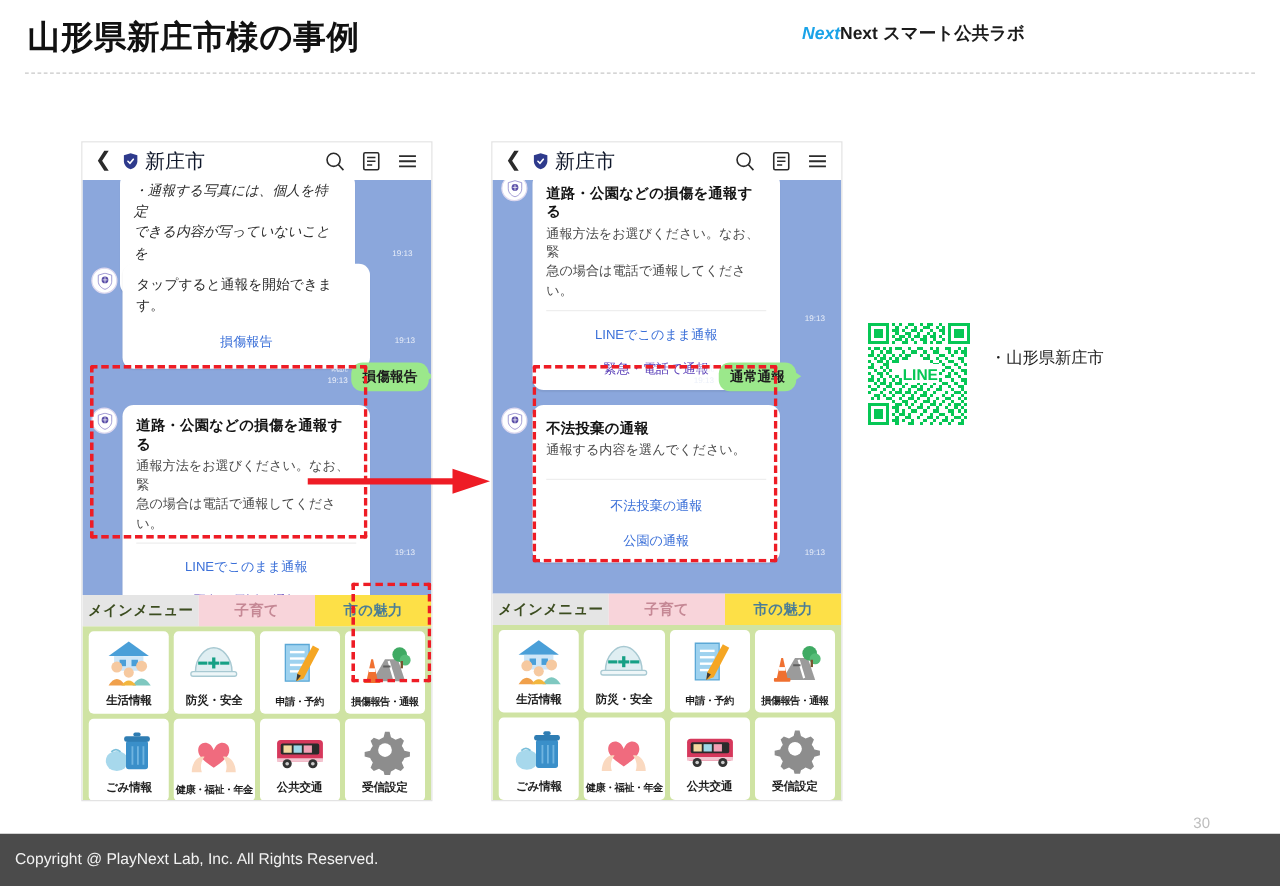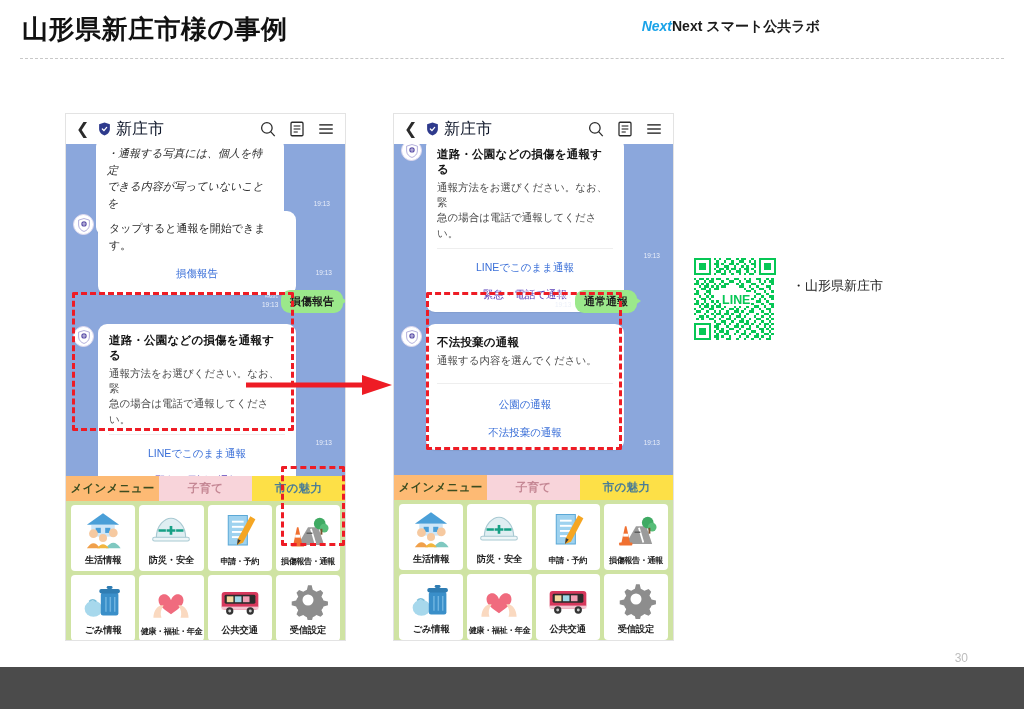--- a/index.html
+++ b/index.html
@@ -82,21 +82,21 @@
     border-bottom:4px solid transparent;
   }
 
   
   .richmenu { position:relative; background:#ffffff; height:166px; }
   .tabs { display:flex; height:25px; }
   .tab {
     flex:1 1 0; display:flex; align-items:center; justify-content:center;
     font-size:11.5px; font-weight:bold; letter-spacing:0.3px;
   }
-  .tab.t-main { background:#fdba74; color:#3c4d20; }
+  .tab.t-main { background:#e5e5e5; color:#3c4d20; }
   .tab.t-kids { background:#f8d4da; color:#c58895; }
   .tab.t-city { background:#fde047; color:#4b7d95; }
 
   .grid {
     background:#cfe3a3; padding:4px 5px 5px 5px;
     display:grid; grid-template-columns:repeat(4,1fr);
     grid-auto-rows:66px; gap:4px;
   }
   .cell {
     background:#ffffff; border-radius:4px; position:relative;
@@ -411,22 +411,22 @@
       <svg viewBox="0 0 24 26">
         <path d="M12 1 L22 4 V13 C22 19 17 23.5 12 25 C7 23.5 2 19 2 13 V4 Z" fill="#ffffff" stroke="#8b84c9" stroke-width="1.2"></path>
         <circle cx="12" cy="11" r="5" fill="#5b4fa8"></circle>
         <path d="M12 7 v8 M8.5 11 h7" stroke="#ffffff" stroke-width="1.1"></path>
       </svg>
     </div>
     <div class="bubble" style="left:32px; top:180px; width:198px; padding:11px 11px 10px 11px;">
       <div class="b-title">不法投棄の通報</div>
       <div class="b-body">通報する内容を選んでください。</div>
       <div class="b-div" style="margin-top:15px;"></div>
+      <div class="b-link" style="padding-top:14px;">不法投棄の通報</div>
       <div class="b-link" style="padding-top:14px;">公園の通報</div>
-      <div class="b-link" style="padding-top:14px;">不法投棄の通報</div>
     </div>
     <div class="meta" style="left:232px; top:295px; width:34px;">19:13</div>
   </div>
 
   <div class="richmenu">
     <div class="tabs">
       <div class="tab t-main">メインメニュー</div>
       <div class="tab t-kids">子育て</div>
       <div class="tab t-city">市の魅力</div>
     </div>
@@ -838,14 +838,15 @@
     </g>
     <rect x="11" y="13.5" width="12" height="6" fill="#ffffff"></rect>
     <text x="17" y="18.4" font-family="Liberation Sans, sans-serif" font-size="5" font-weight="bold" fill="#06c755" text-anchor="middle">LINE</text>
   </svg>
   <div class="qr-lines">
     <div class="qr-line">・山形県新庄市</div>
   </div>
 </div>
 
 <div class="footer">
+  <div class="copyright">Copyright @ PlayNext Lab, Inc. All Rights Reserved.</div>
   <div class="pagenum">30</div>
 </div>
 
 </body></html>

